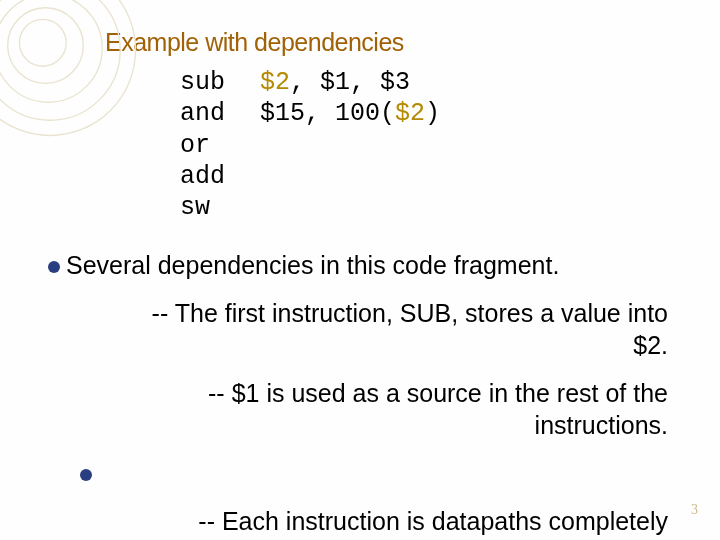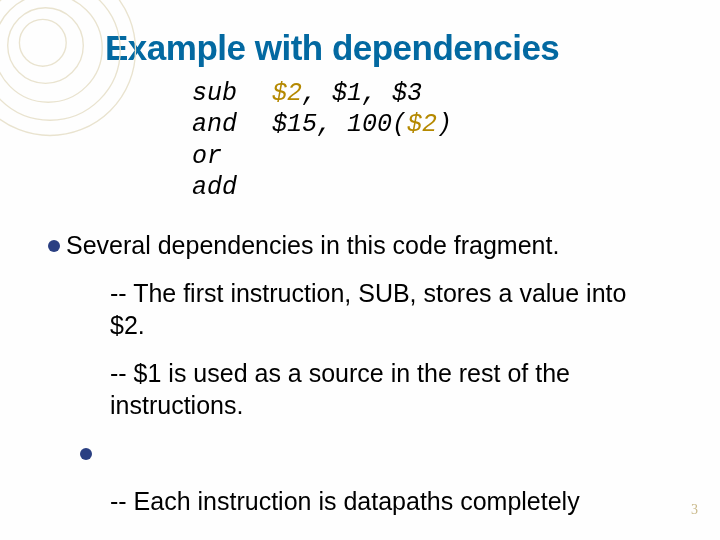--- a/index.html
+++ b/index.html
@@ -16,52 +16,51 @@
     position: absolute;
     top: -40px;
     left: -40px;
     width: 180px;
     height: 180px;
     pointer-events: none;
   }
   .swirl svg { width: 100%; height: 100%; }
   .title {
     padding: 28px 40px 10px 105px;
-    font-size: 35px;
-    font-weight: bold;
-    color: #0369a1;
+    font-size: 25px;
+    font-weight: normal;
+    color: #a16207;
     letter-spacing: -0.5px;
   }
   .code-block {
     display: flex;
-    padding: 0 0 10px 12px;
+    padding: 0 0 10px 0;
     font-family: 'Consolas', 'Courier New', monospace;
     font-size: 25px;
     line-height: 1.25;
-    font-style: italic;
   }
   .opcol { width: 260px; padding-left: 180px; }
   .argcol { flex: 1; padding-left: 0; }
   .hl { color: #b58900; } 
   .body-text {
     padding: 0 36px 0 52px;
     font-size: 25px;
     line-height: 1.28;
   }
   .body-text p { margin: 16px; }
   .bullet {
     display: inline-block;
     width: 12px;
     height: 12px;
     border-radius: 50%;
     background: #2a3f82;
     margin: 0 6px 2px -20px;
     vertical-align: middle;
   }
-  .indent-dash { padding-left: 42px; }
+  .indent-dash { padding-left: 42px; text-align: right; }
   .indent-bullet2 { padding-left: 32px; }
   .pagenum {
     position: absolute;
     right: 22px;
     bottom: 22px;
     color: #c9b98a;
     font-size: 14px;
     font-family: Georgia, serif;
   }
 </style>
@@ -81,20 +80,21 @@
 </div>
 
 <h1 class="title">Example with dependencies</h1>
 
 <div class="code-block">
   <div class="opcol">
     <div>sub</div>
     <div>and</div>
     <div>or</div>
     <div>add</div>
+    <div>sw</div>
   </div>
   <div class="argcol">
     <div><span class="hl">$2</span><span>, $1, $3</span></div>
     <div><span>$15, 100(</span><span class="hl">$2</span><span>)</span></div>
   </div>
 </div>
 
 <div class="body-text">
   <p><span class="bullet"></span><span>Several dependencies in this code fragment.</span></p>
   <p class="indent-dash">-- The first instruction, SUB, stores a value into $2.</p>

